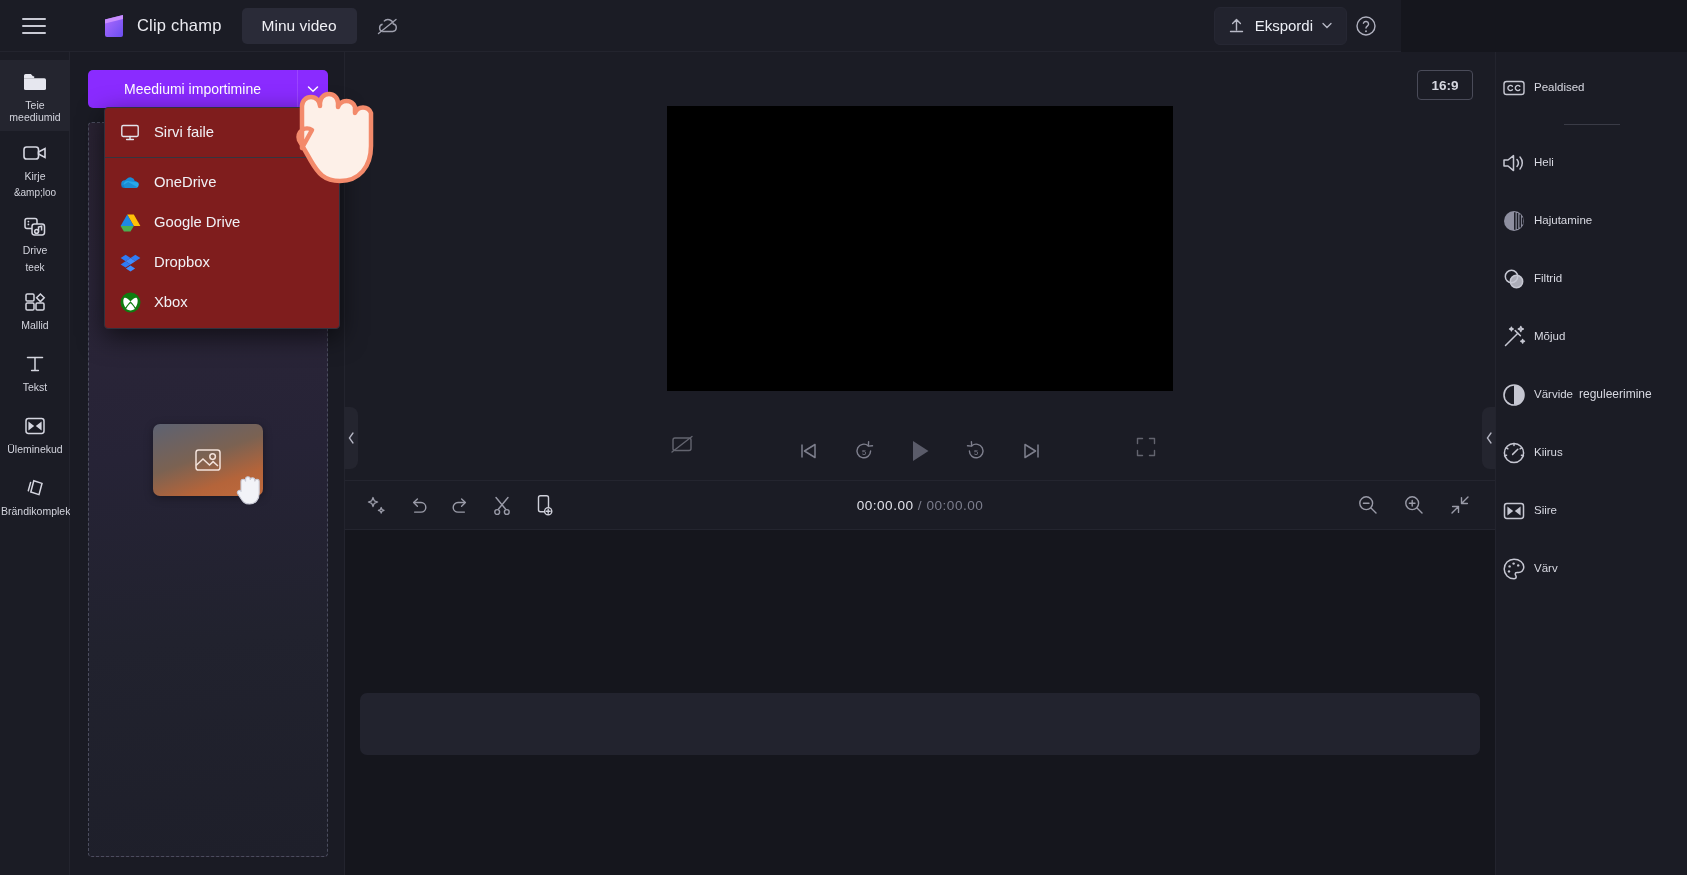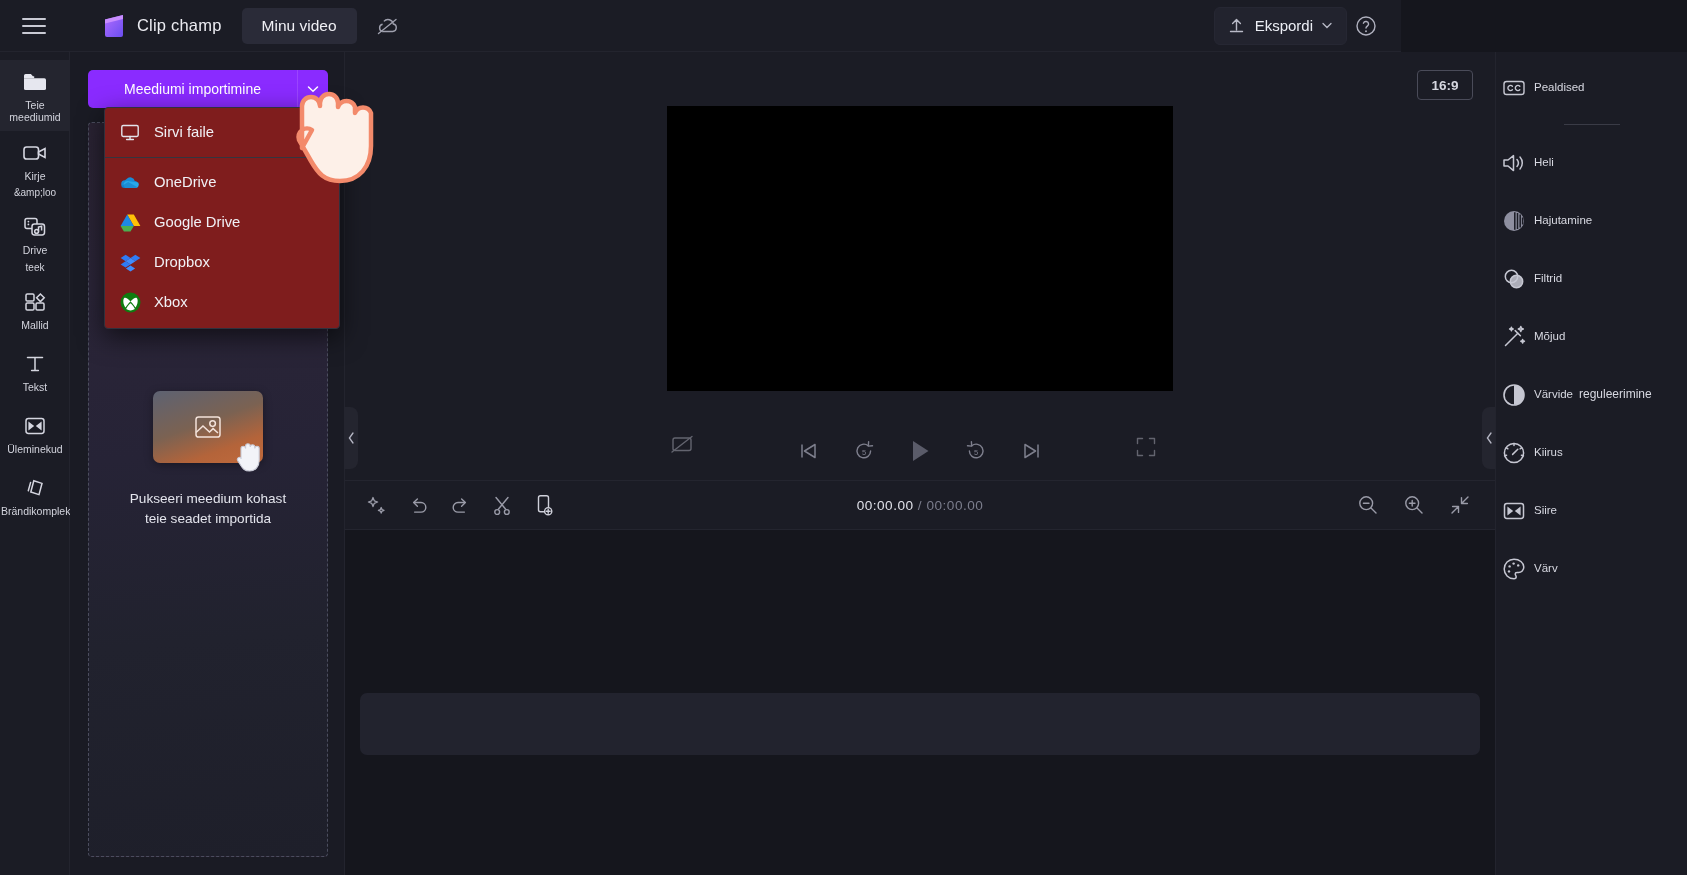--- a/index.html
+++ b/index.html
@@ -350,24 +350,20 @@
             <rect x="5" y="5" width="24" height="20" rx="2.6"></rect>
             <path d="M5 20.5 12 14l6.5 6 3.6-3.4 4.9 4.4"></path>
             <circle cx="21.6" cy="11.6" r="2.8"></circle>
           </svg>
           <div class="dz-hand">
             <svg width="40" height="44" viewBox="0 0 40 44">
               <path d="M10 26V15.5a2.3 2.3 0 0 1 4.6 0v-2.4a2.3 2.3 0 0 1 4.6 0v1a2.3 2.3 0 0 1 4.6 0v1.4a2.2 2.2 0 0 1 4.4 0V27c0 6.4-3.6 11-9.6 11-5.2 0-7.1-2.6-9.3-6.2l-2.6-4.2a2.2 2.2 0 0 1 3.3-2.8Z" fill="#f2f3f8" stroke="#c9cad6" stroke-width="1.1"></path>
             </svg>
           </div>
         </div>
-        <div class="dz-text">
-          <div>Pukseeri meedium kohast</div>
-          <div>teie seadet importida</div>
-        </div>
       </div>
     </div>
   </div>
 
   <div class="menu">
 
     <div class="menu-item">
       <span class="menu-ico">
         <svg width="20" height="19" viewBox="0 0 20 19" fill="none" stroke="#e3e4ec" stroke-width="1.4">
           <rect x="1.8" y="2.5" width="16.4" height="11" rx="1.4"></rect>

